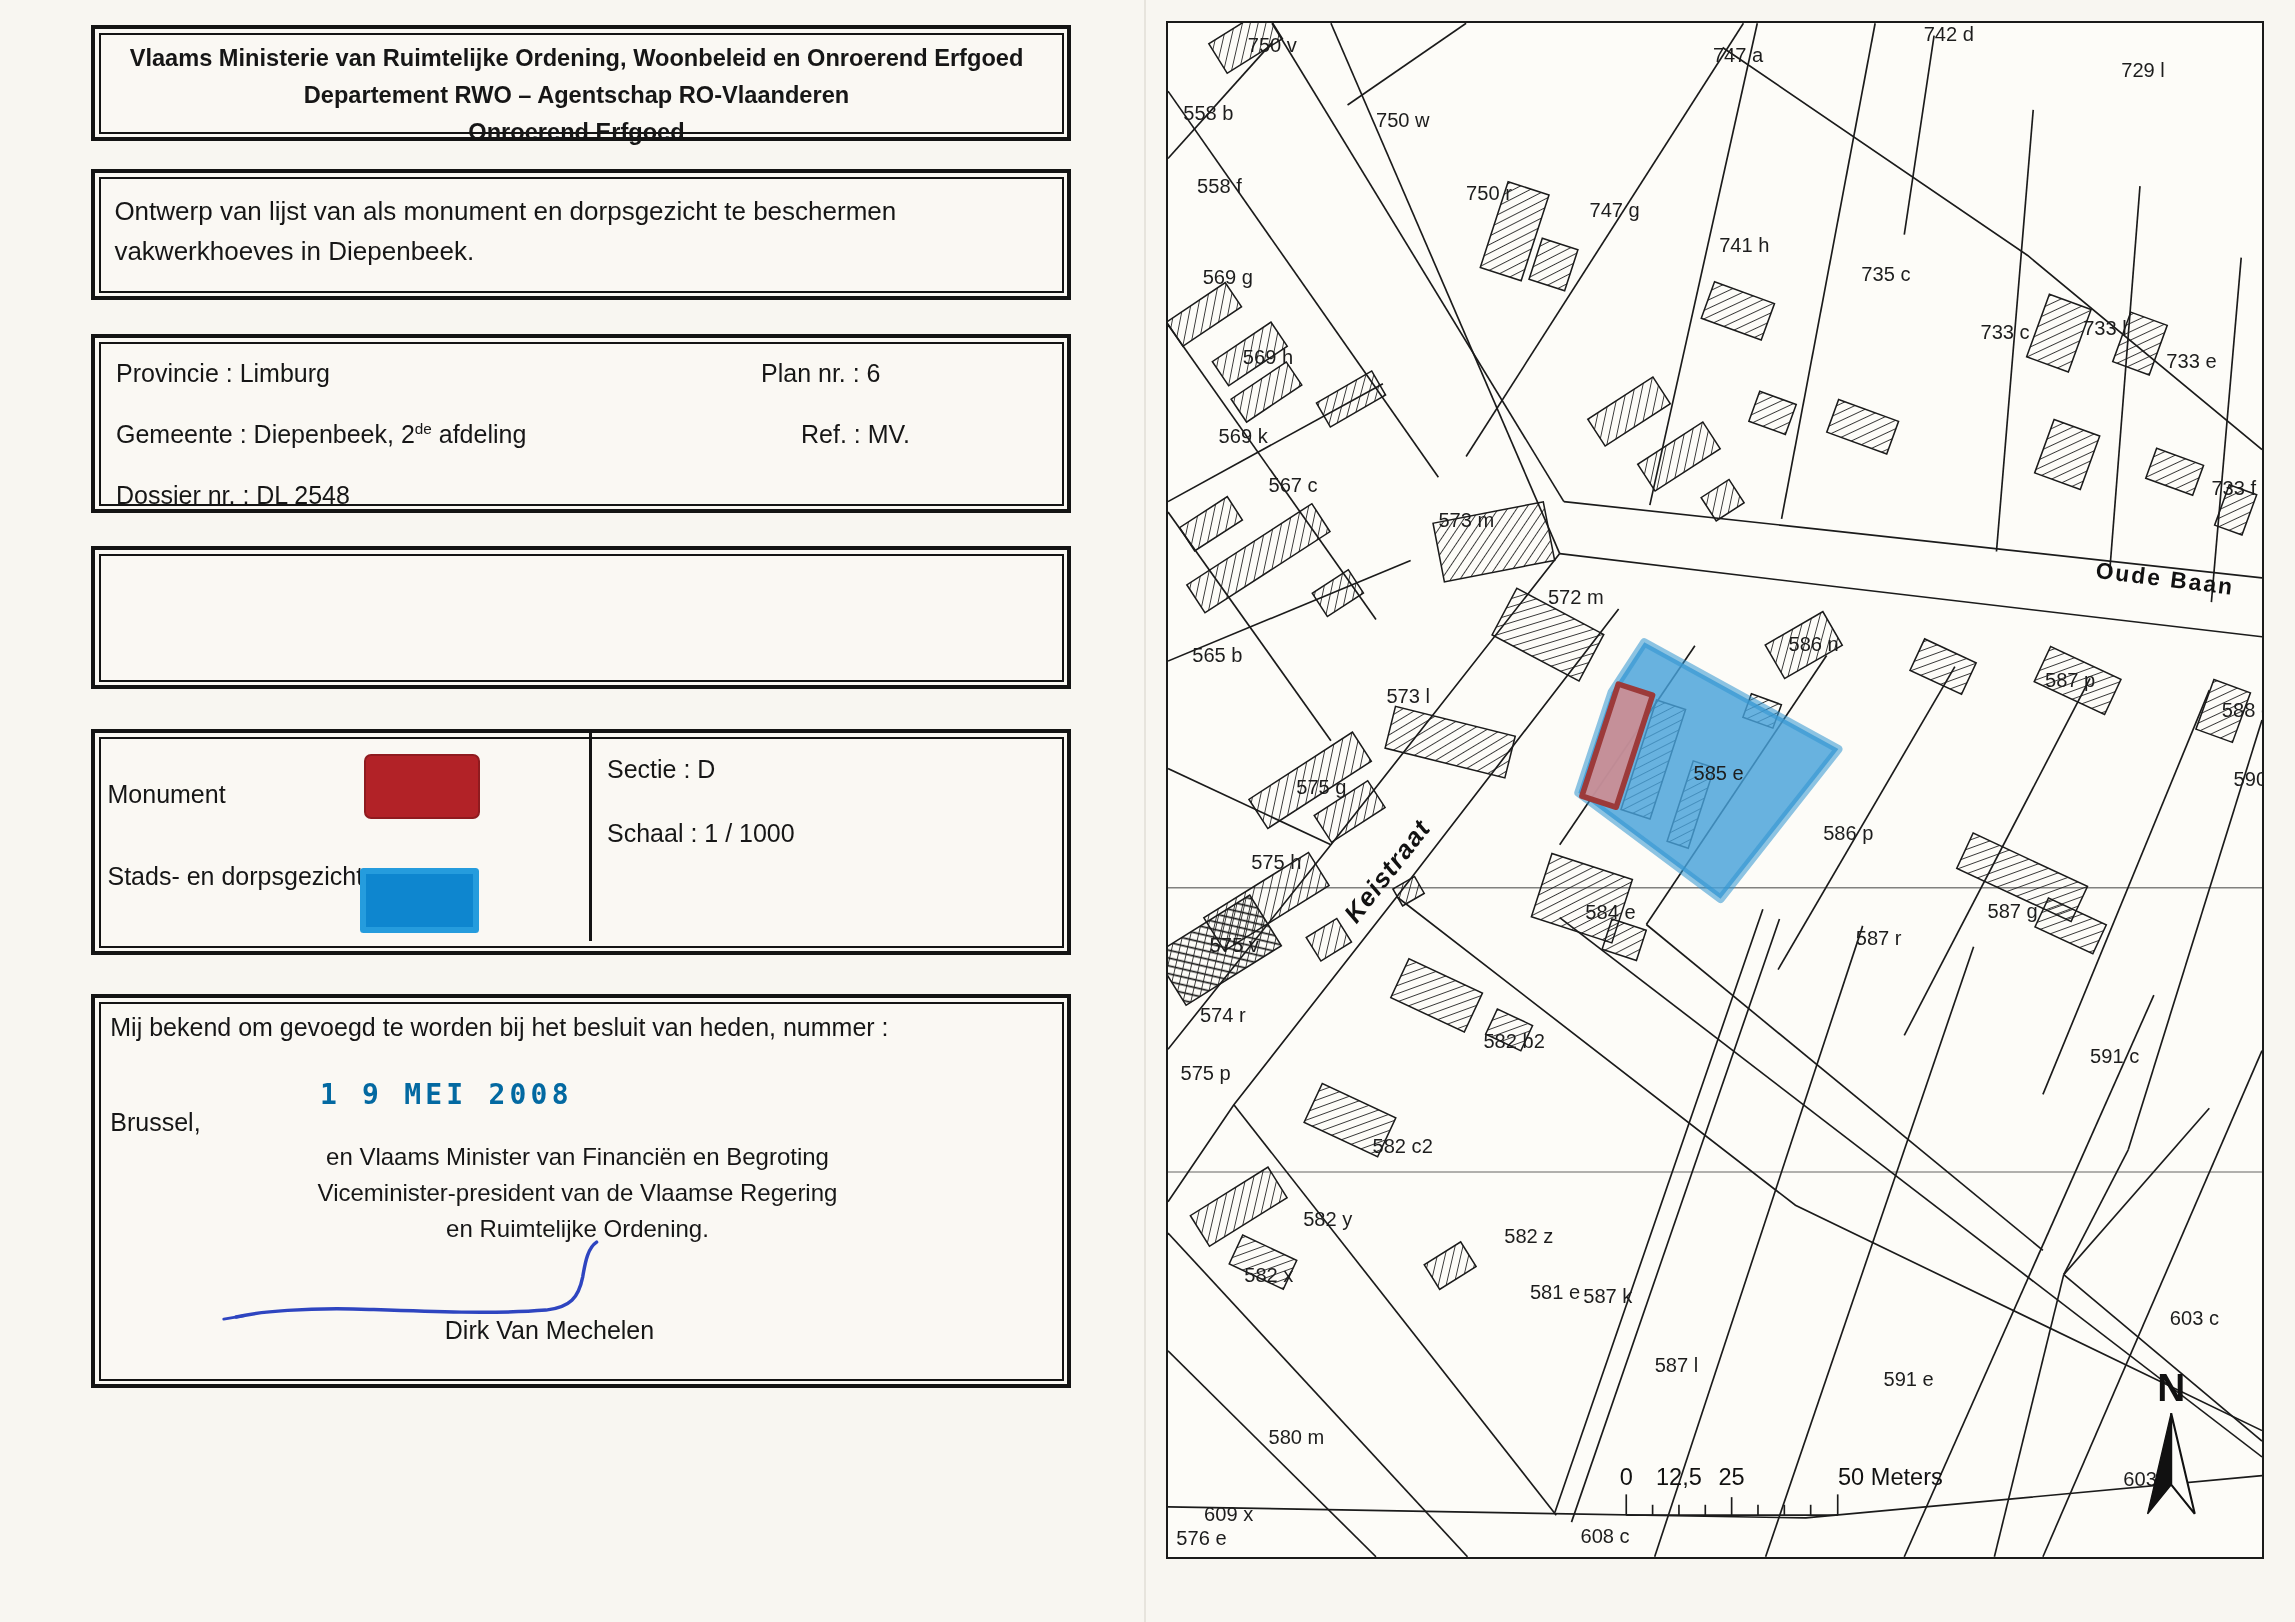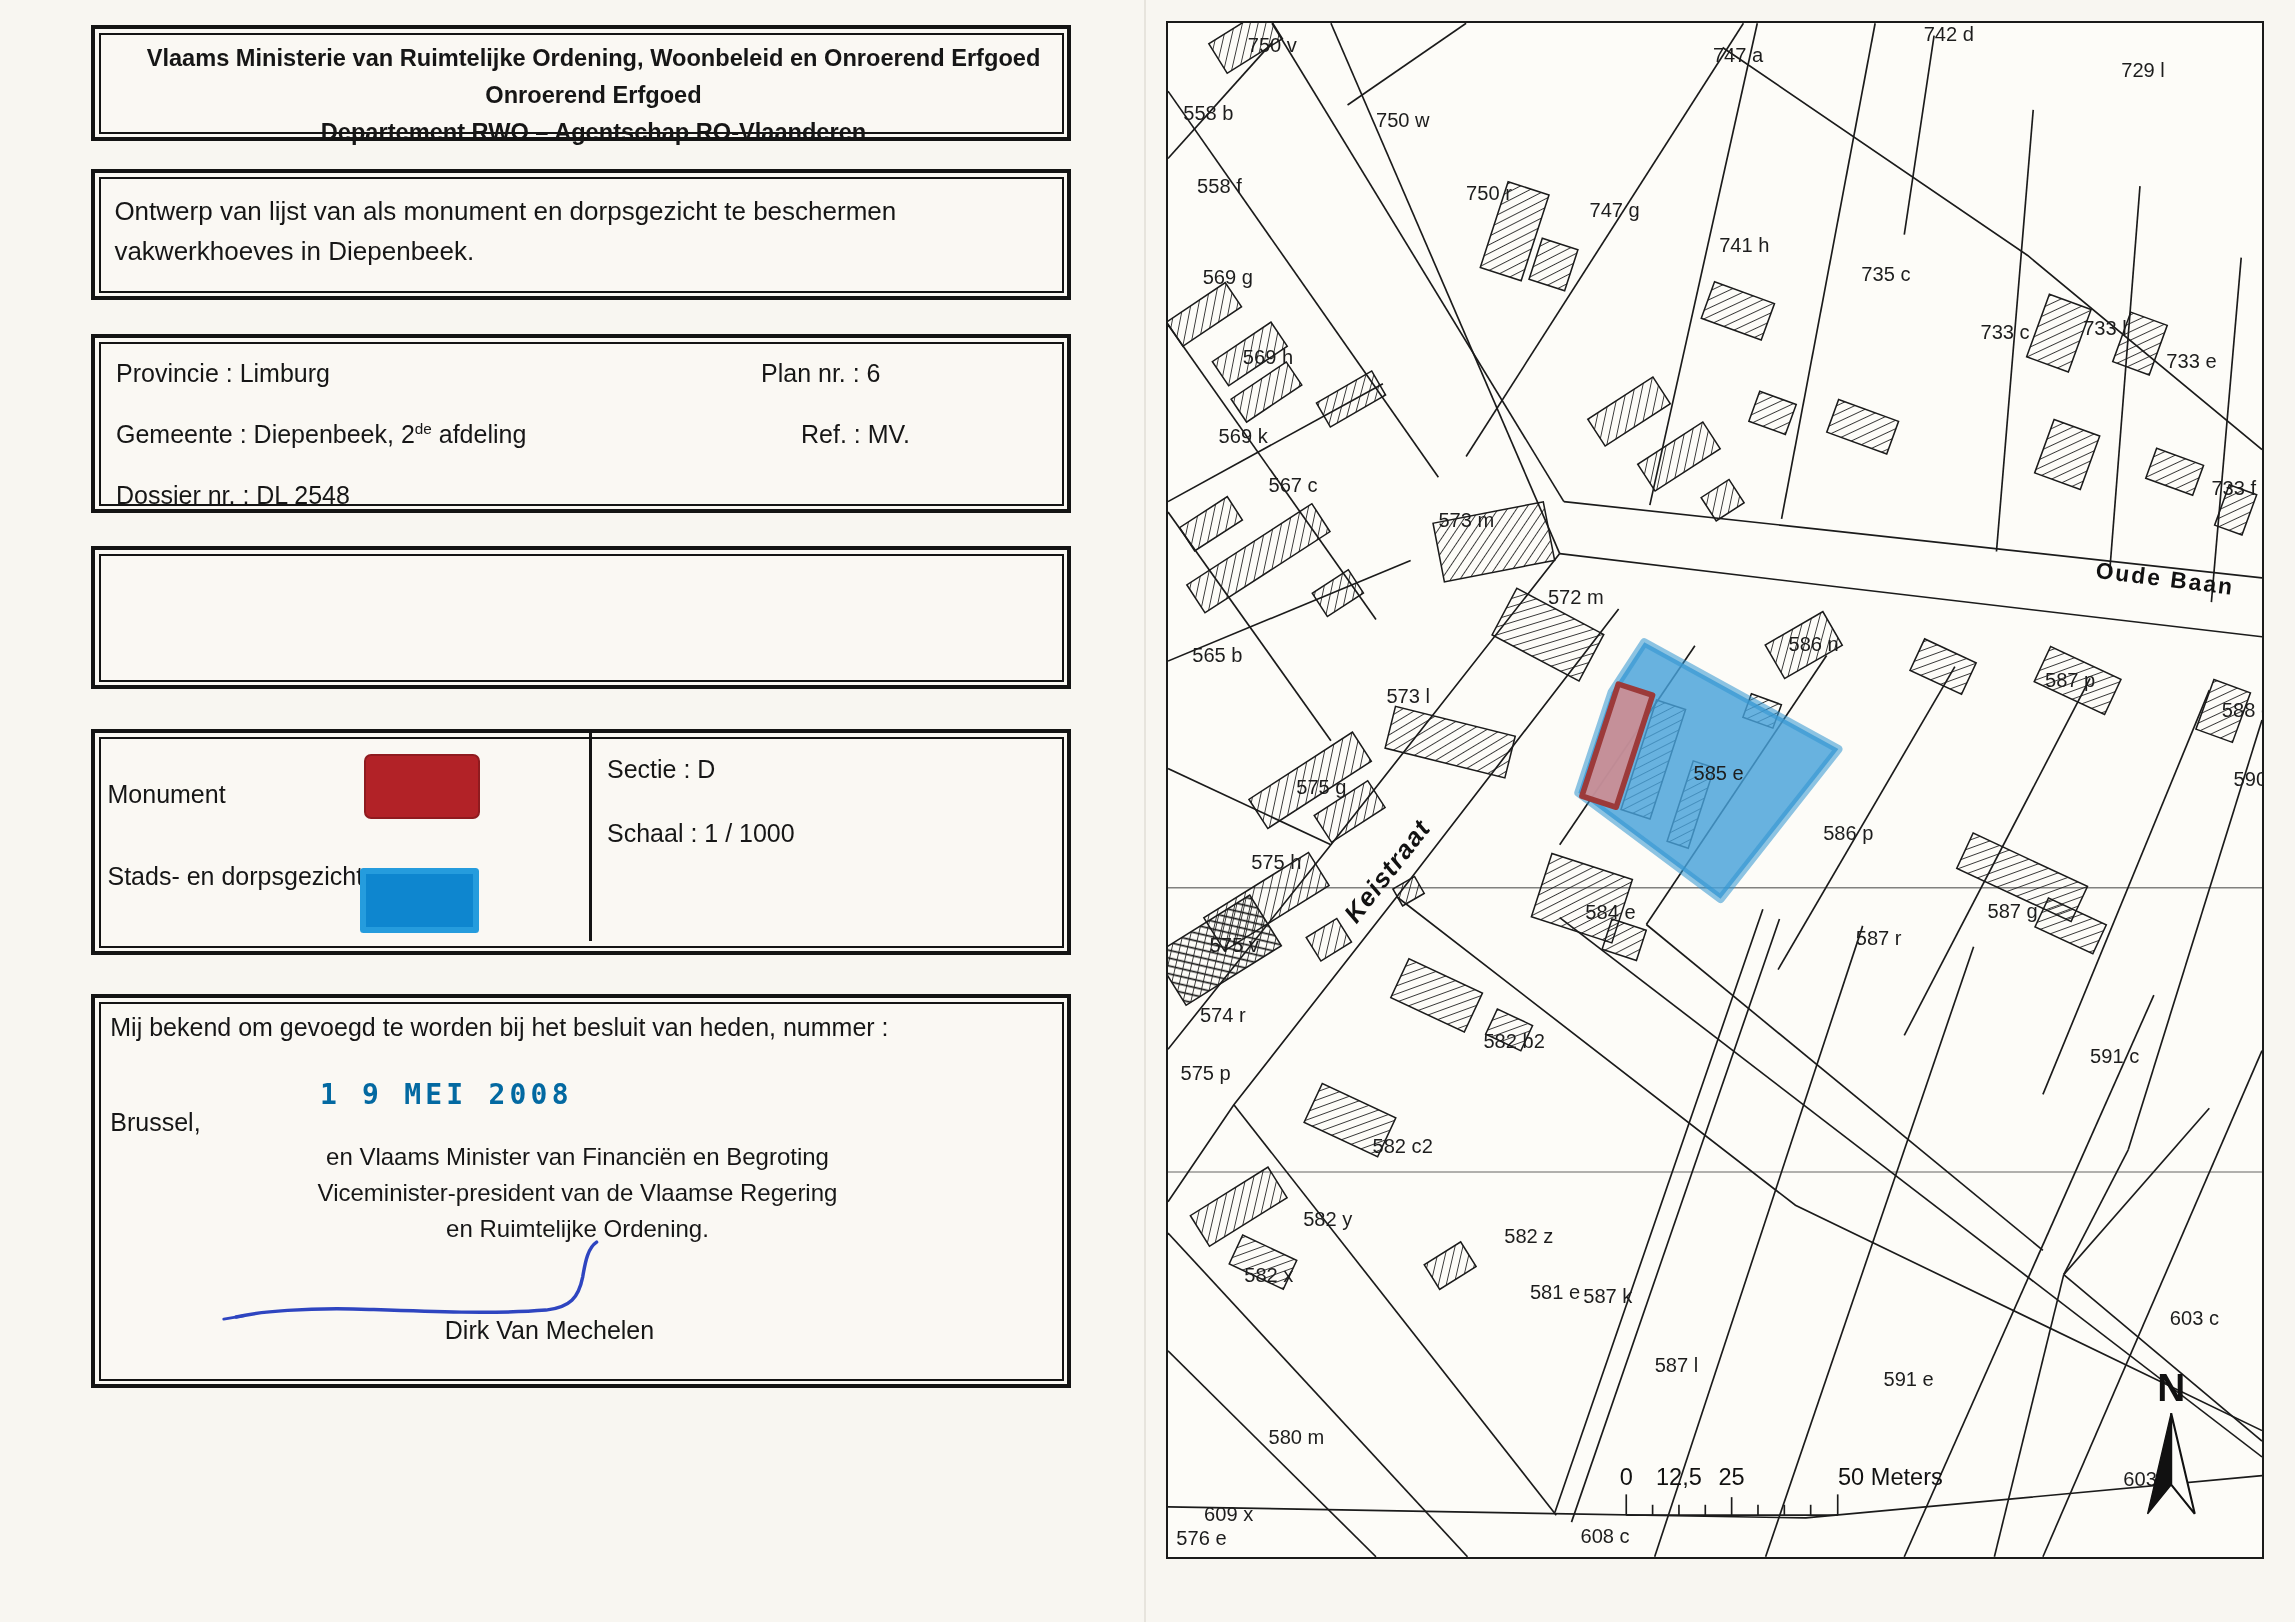--- a/index.html
+++ b/index.html
@@ -33,24 +33,24 @@
   .bld rect{fill:url(#h1);stroke:#1b1b1b;stroke-width:2.2;}
   .bldx rect{fill:url(#h2);stroke:#1b1b1b;stroke-width:2.2;}
 </style>
 </head>
 <body>
 
 <div class="page">
   <div class="fold"></div>
 
   <div class="dbox" style="left:91px;top:25px;width:972px;height:108px;">
-    <div class="abs hdr" style="left:27px;top:11px;width:943px;">
+    <div class="abs hdr" style="left:10px;top:11px;width:943px;">
       <div>Vlaams Ministerie van Ruimtelijke Ordening, Woonbeleid en Onroerend Erfgoed</div>
+      <div>Departement RWO – Agentschap RO-Vlaanderen</div>
       <div>Onroerend Erfgoed</div>
-      <div>Departement RWO – Agentschap RO-Vlaanderen</div>
     </div>
   </div>
 
   <div class="dbox" style="left:91px;top:169px;width:972px;height:123px;">
     <div class="abs ttl" style="left:19.4px;top:18px;width:929px;">
       <div>Ontwerp van lijst van als monument en dorpsgezicht te beschermen</div>
       <div>vakwerkhoeves in Diepenbeek.</div>
     </div>
   </div>
 

